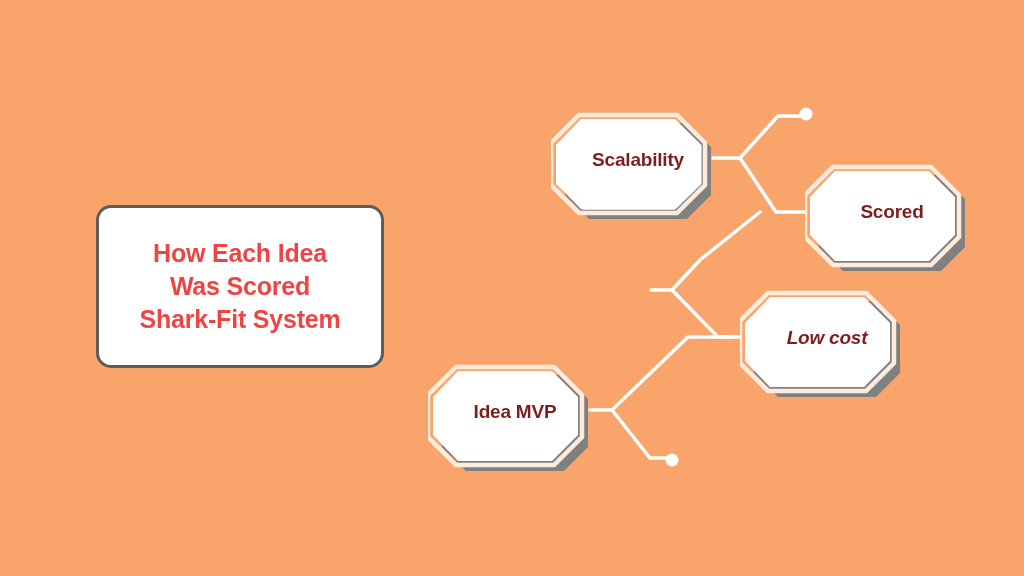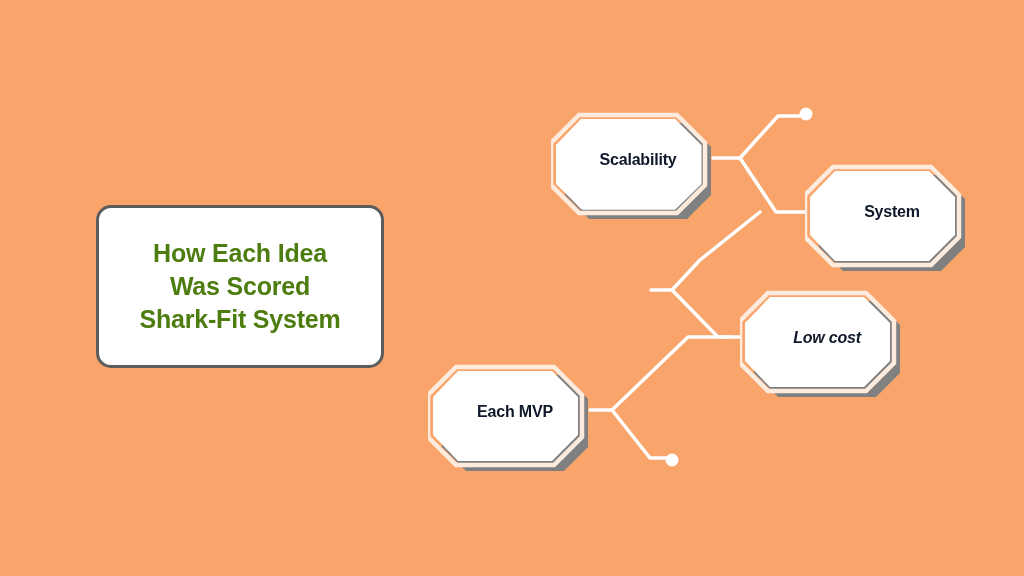--- a/index.html
+++ b/index.html
@@ -33,21 +33,21 @@
     box-sizing: border-box;
     display: flex;
     align-items: center;
     justify-content: center;
   }
   #title-text {
     font-size: 25px;
     font-weight: bold;
     line-height: 1.33;
     text-align: center;
-    color: #4d7c0f;
+    color: #ef4444;
     letter-spacing: -0.2px;
     white-space: pre-line;
   }
 
   
   #connectors {
     position: absolute;
     left: 0;
     top: 0;
     width: 1024px;
@@ -67,23 +67,23 @@
   }
   .node .label {
     position: absolute;
     left: 0;
     top: 0;
     right: 14px;
     bottom: 13px;
     display: flex;
     align-items: center;
     justify-content: center;
-    font-size: 16px;
+    font-size: 19px;
     font-weight: bold;
-    color: #0f172a;
+    color: #7f1d1d;
     letter-spacing: -0.2px;
     white-space: nowrap;
     padding-left: 14px;
   }
 </style>
 </head>
 <body>
 
 <div id="canvas">
 
@@ -129,35 +129,35 @@
     </svg>
     <div class="label">Scalability</div>
   </div>
 
   <div class="node" style="left:805px; top:162px; width:174px; height:113px;">
     <svg class="oct" viewBox="0 0 174 113" xmlns="http://www.w3.org/2000/svg">
       <polygon points="38,13 136,13 160,37 160,85 136,109 38,109 14,85 14,37" fill="#808080"></polygon>
       <polygon points="28,5 126,5 154,33 154,75 126,103 28,103 0,75 0,33" fill="none" stroke="#FDEBDD" stroke-width="4.5"></polygon>
       <polygon points="30,9 124,9 150,35 150,73 124,99 30,99 5,73 5,35" fill="#FFFFFF"></polygon>
     </svg>
-    <div class="label">System</div>
+    <div class="label">Scored</div>
   </div>
 
 
   <div class="node" style="left:740px; top:288px; width:174px; height:113px;font-style:italic;">
     <svg class="oct" viewBox="0 0 174 113" xmlns="http://www.w3.org/2000/svg">
       <polygon points="38,13 136,13 160,37 160,85 136,109 38,109 14,85 14,37" fill="#808080"></polygon>
       <polygon points="28,5 126,5 154,33 154,75 126,103 28,103 0,75 0,33" fill="none" stroke="#FDEBDD" stroke-width="4.5"></polygon>
       <polygon points="30,9 124,9 150,35 150,73 124,99 30,99 5,73 5,35" fill="#FFFFFF"></polygon>
     </svg>
     <div class="label">Low cost</div>
   </div>
 
   <div class="node" style="left:428px; top:362px; width:174px; height:113px;">
     <svg class="oct" viewBox="0 0 174 113" xmlns="http://www.w3.org/2000/svg">
       <polygon points="38,13 136,13 160,37 160,85 136,109 38,109 14,85 14,37" fill="#808080"></polygon>
       <polygon points="28,5 126,5 154,33 154,75 126,103 28,103 0,75 0,33" fill="none" stroke="#FDEBDD" stroke-width="4.5"></polygon>
       <polygon points="30,9 124,9 150,35 150,73 124,99 30,99 5,73 5,35" fill="#FFFFFF"></polygon>
     </svg>
-    <div class="label">Each MVP</div>
+    <div class="label">Idea MVP</div>
   </div>
 
 </div>
 
 </body></html>

